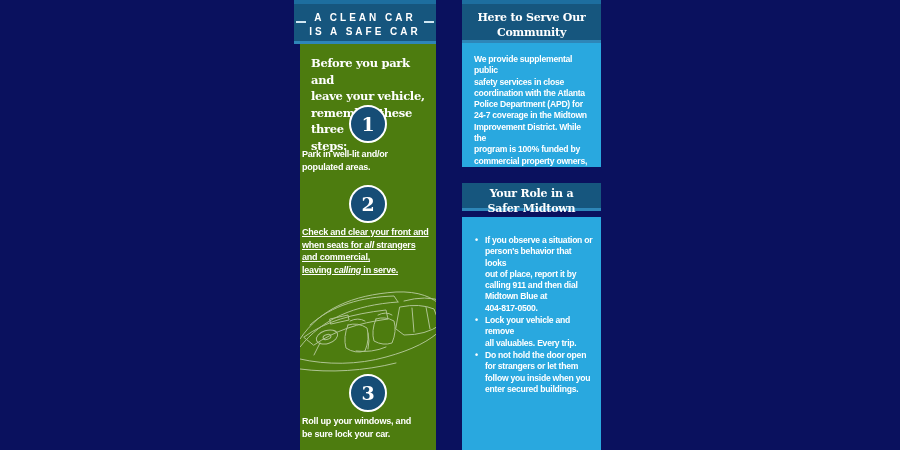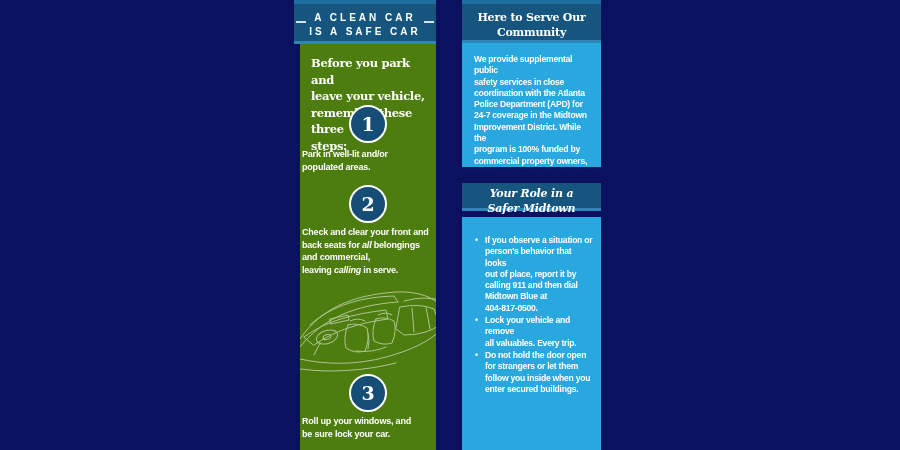--- a/index.html
+++ b/index.html
@@ -23,21 +23,21 @@
   .band.caps {
     top:4px; height:40px; padding-top:7px;
     font-family:"Liberation Sans", sans-serif;
     font-weight:bold; font-size:10px; letter-spacing:3px; line-height:13.5px;
   }
   .band.serif {
     font-family:"DejaVu Serif", serif; font-weight:bold;
     font-size:11px; line-height:15px; white-space:pre-line; letter-spacing:-0.2px;
   }
   .band.serif.s1 { top:4px; height:39px; padding-top:6px; }
-  .band.serif.s2 { top:183px; height:28px; padding-top:3px;font-style:italic; }
+  .band.serif.s2 { top:183px; height:28px; padding-top:3px; }
 
   .dash { position:absolute; width:10px; height:2px; background:#cfe6f2; top:17px; }
   .dash.l { left:2px; }
   .dash.r { right:2px; }
 
   .panel-body {
     position:absolute; left:6px; right:0; background:#4d7c0f; overflow:hidden;padding-left:14px;
   }
   .panel.left .panel-body { top:44px; bottom:0; }
 
@@ -52,21 +52,21 @@
     border:2.5px solid #ffffff; border-radius:50%; background:#164d76;
     display:flex; align-items:center; justify-content:center;
     font-family:"DejaVu Serif", serif; font-weight:bold; font-size:19px;
   }
   .c1 { top:61px; } .c2 { top:141px; } .c3 { top:330px; }
   .cap {
     position:absolute; left:2px; right:2px; text-align:left;
     font-weight:bold; font-size:9px; line-height:12.5px; letter-spacing:-0.2px;
     white-space:pre-line;
   }
-  .cap1 { top:104px; } .cap2 { top:182px; } .cap3 { top:371px; }
+  .cap1 { top:104px; } .cap2 { top:182px;text-decoration:underline; } .cap3 { top:371px; }
   .cap em { font-style:italic; }
 
   .car { position:absolute; top:236px; left:0; width:142px; height:94px; }
 
   .rbody {
     position:absolute; left:0; right:0; background:#29a8df; overflow:hidden;
     font-weight:bold; font-size:8.6px; line-height:11.3px; letter-spacing:-0.25px;
   }
   .rbody .txt { white-space:pre-line; }
   .rbody.b1 { top:43px; height:124px; padding:11px 9px 0 12px; }
@@ -104,21 +104,21 @@
 
       <div class="circle c1">
         <span>1</span>
       </div>
       <p class="cap cap1">Park in well-lit and/or
 populated areas.</p>
 
       <div class="circle c2">
         <span>2</span>
       </div>
-      <p class="cap cap2"><span>Check and clear your front and</span><br><span>back seats for </span><em>all</em><span> belongings</span><br><span>and commercial,</span><br><span>leaving </span><em>calling</em><span> in serve.</span></p>
+      <p class="cap cap2"><span>Check and clear your front and</span><br><span>when seats for </span><em>all</em><span> strangers</span><br><span>and commercial,</span><br><span>leaving </span><em>calling</em><span> in serve.</span></p>
 
       <svg class="car" viewBox="0 0 142 92" xmlns="http://www.w3.org/2000/svg">
         <g stroke="#ffffff" fill="none" opacity="0.55" stroke-width="1" stroke-linecap="round" stroke-linejoin="round">
           <path d="M0,58 C20,28 52,14 96,11 C118,10 134,16 142,26"></path>
           <path d="M0,66 C22,38 54,24 98,21"></path>
           <path d="M10,44 C32,24 62,16 94,15 L98,21"></path>
           <path d="M4,56 C26,40 52,33 86,29 L88,38 C58,42 34,50 14,64 Z"></path>
           <path d="M30,38 l18,-4 l1,5 l-18,4 Z"></path>
           <ellipse cx="27" cy="56" rx="11" ry="6.5" transform="rotate(-18 27 56)"></ellipse>
           <ellipse cx="27" cy="56" rx="4" ry="2.4" transform="rotate(-18 27 56)"></ellipse>

